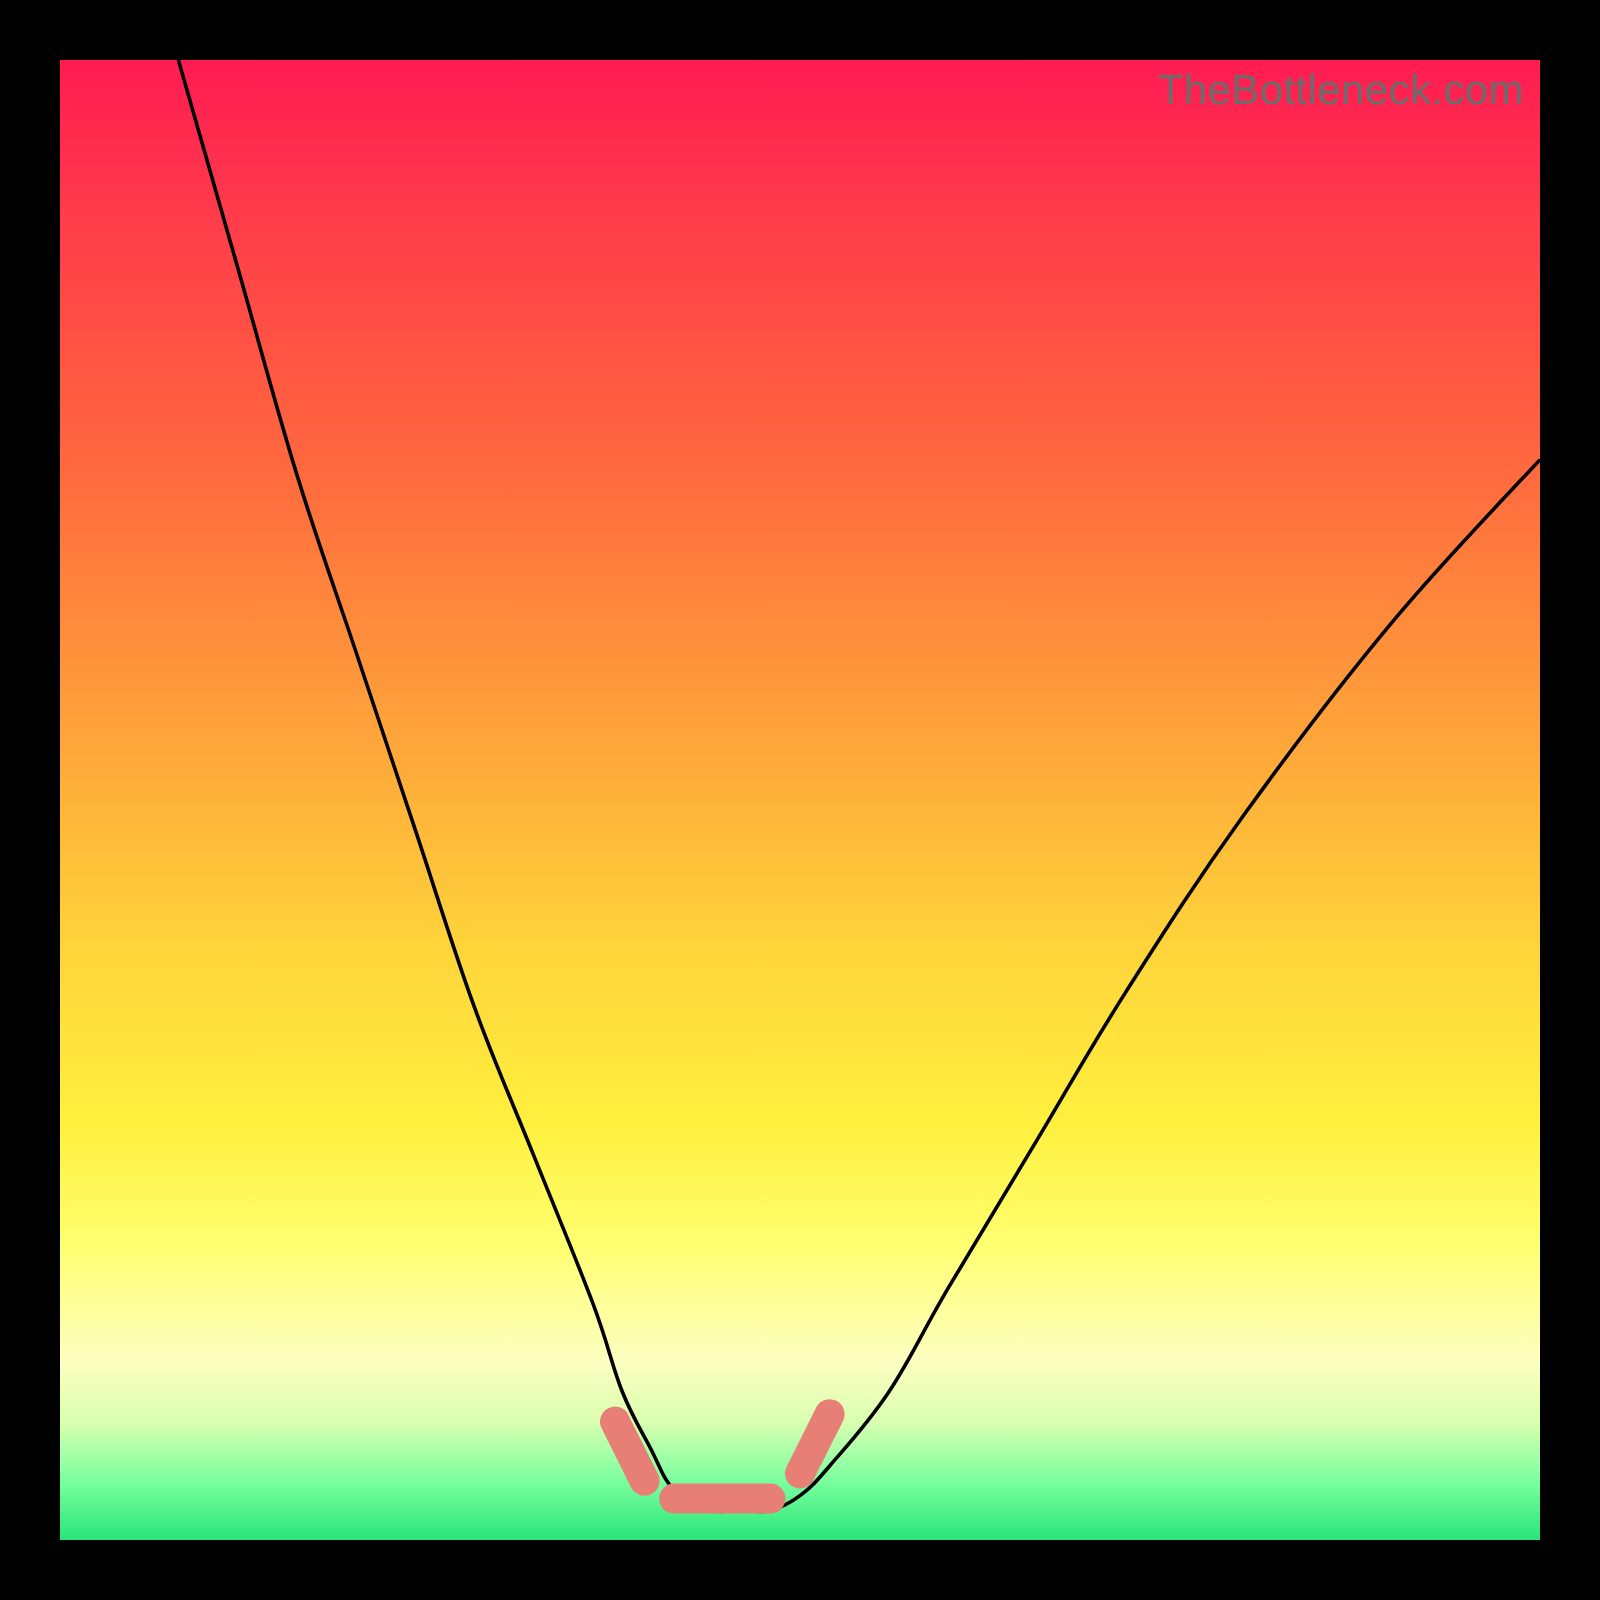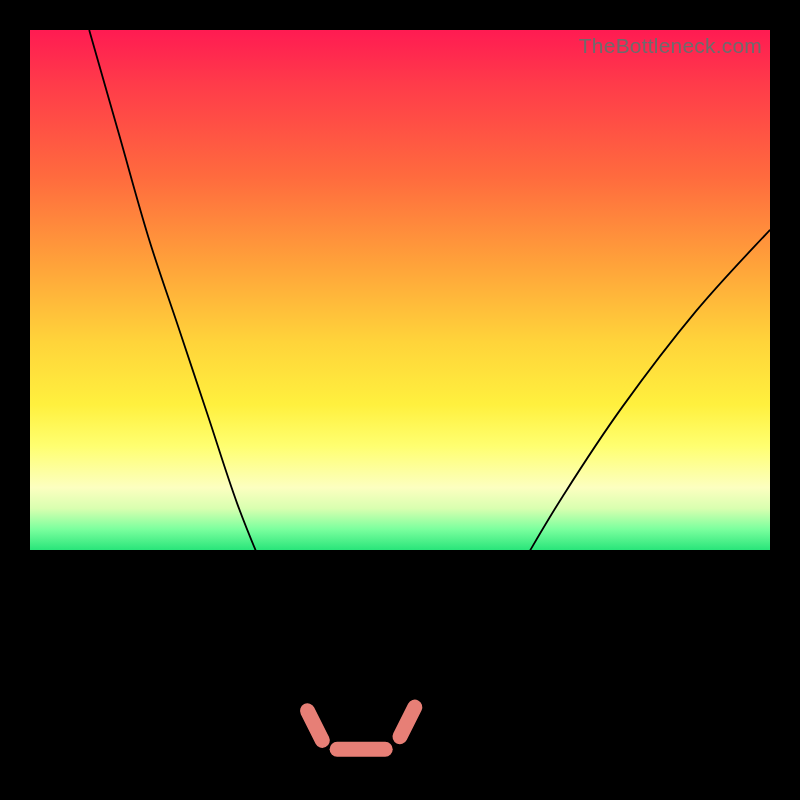--- a/index.html
+++ b/index.html
@@ -15,21 +15,21 @@
     position: relative;
     width: 800px;
     height: 800px;
     background: #000;
   }
   .plot-area {
     position: absolute;
     left: 30px;
     top: 30px;
     width: 740px;
-    height: 520px;
+    height: 740px;
     
     background: linear-gradient(
       to bottom,
       #ff1b52 0%,
       #ff3a4a 10%,
       #ff6a3e 28%,
       #ffa23a 45%,
       #ffd43a 60%,
       #fff03e 72%,
       #ffff70 80%,

